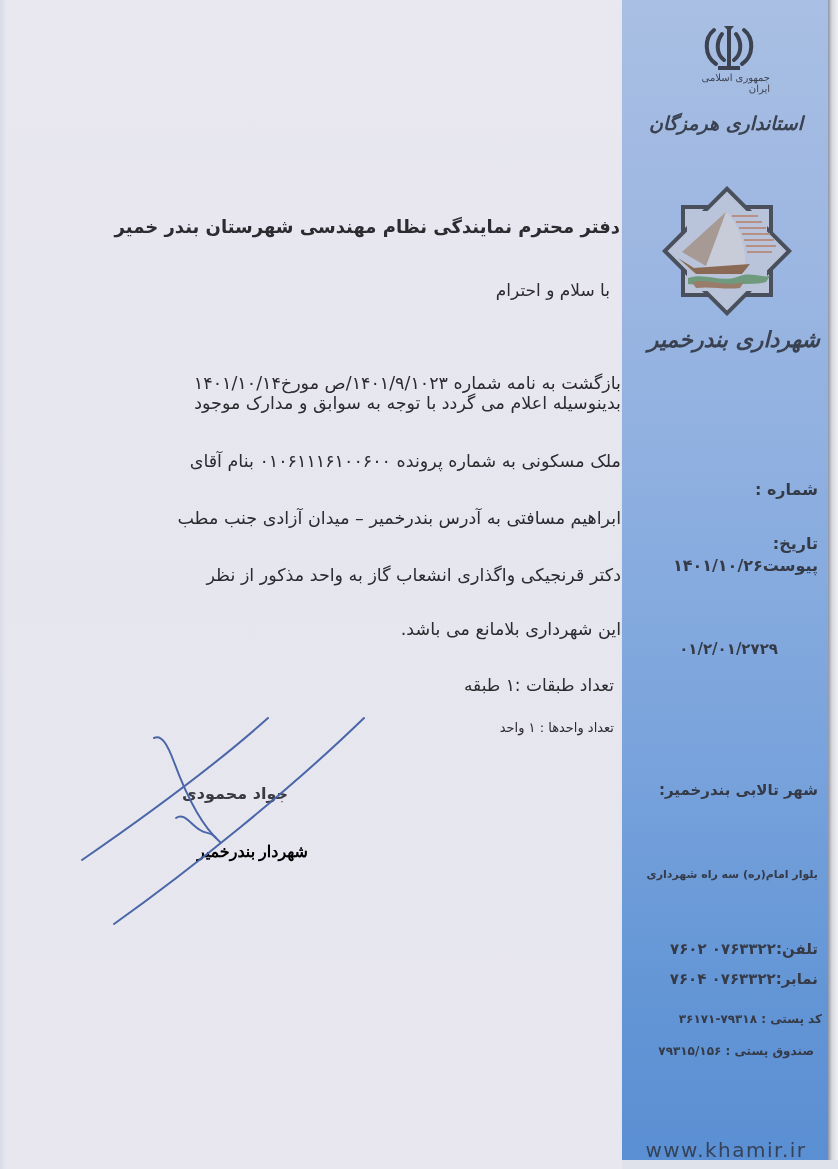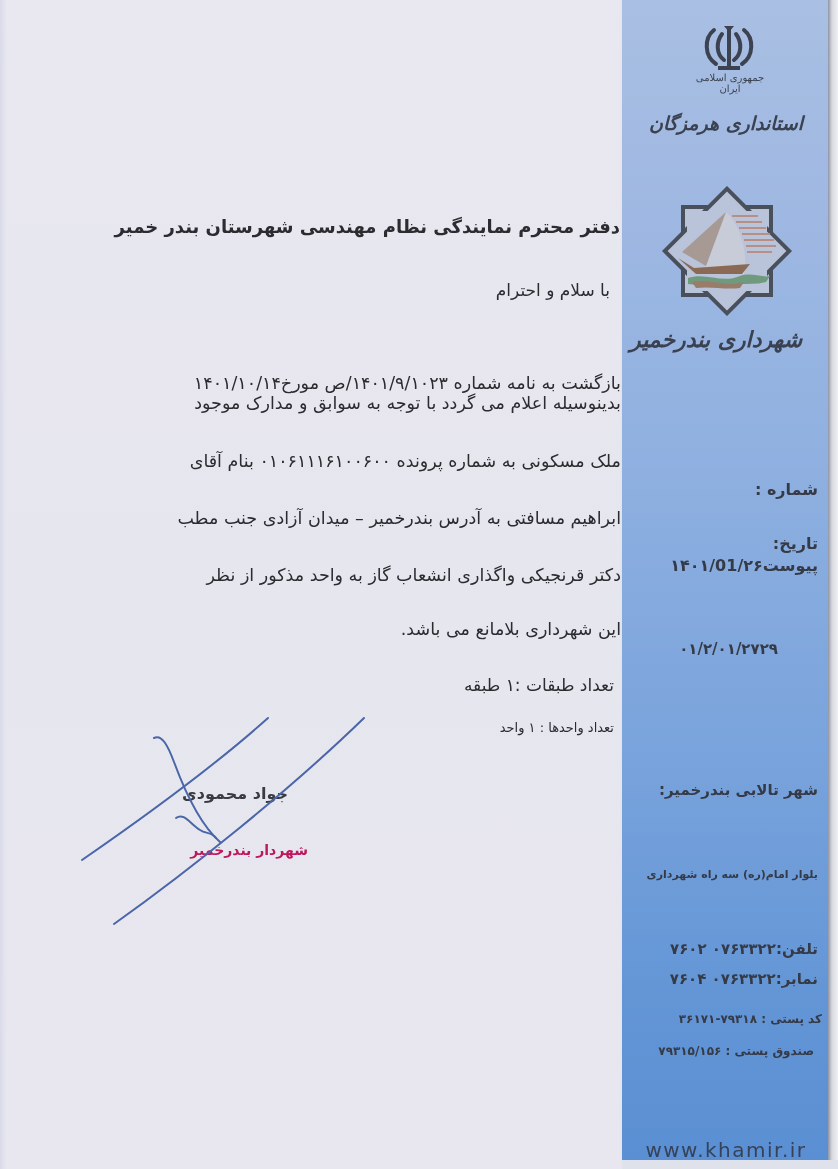--- a/index.html
+++ b/index.html
@@ -49,21 +49,21 @@
     }
     .emblem {
       position: absolute;
       left: 700px; top: 24px;
       width: 58px; height: 50px;
     }
     .emblem-caption {
       position: absolute;
       left: 690px; top: 72px;
       width: 80px;
-      text-align: center;
+      text-align: right;
       font-family: "DejaVu Serif", serif;
       font-size: 10px;
       color: #3d4350;
       direction: rtl;
     }
     .province {
       position: absolute;
       left: 636px; top: 112px;
       width: 180px;
       text-align: center;
@@ -76,21 +76,21 @@
     }
     .muni-logo {
       position: absolute;
       left: 662px; top: 186px;
       width: 130px; height: 130px;
     }
     .muni-name {
       position: absolute;
       left: 630px; top: 326px;
       width: 190px;
-      text-align: left;
+      text-align: right;
       font-family: "DejaVu Serif", serif;
       font-style: italic;
       font-weight: bold;
       font-size: 22px;
       color: #3a4150;
       direction: rtl;
     }
     .meta {
       position: absolute;
       right: 20px;
@@ -149,23 +149,24 @@
       font-size: 16px;
       font-weight: bold;
       color: #3a3b42;
     }
     .signer-title {
       position: absolute;
       left: 138px; top: 842px;
       width: 170px;
       text-align: right;
       direction: rtl;
-      font-size: 14px;
-      font-weight: bold;
-      color: #be185d;
+      font-size: 16px;
+      font-weight: bold;
+      color: #000000;
+      font-family: Liberation Serif, serif;
     }
     .signature {
       position: absolute;
       left: 70px; top: 700px;
       width: 320px; height: 240px;
       pointer-events: none;
     }
   </style>
 </head>
 <body>
@@ -210,21 +211,21 @@
     <line x1="85" y1="66" x2="110" y2="66"></line>
   </g>
   <path d="M16 72 L34 88 L80 88 L88 78 L32 82 Z" fill="#8a6a55"></path>
   <path d="M26 92 C44 86 60 98 78 90 C90 86 100 92 108 90 L104 96 C88 100 70 96 56 100 C44 102 34 98 26 98 Z" fill="#6f9a7e"></path>
   <path d="M30 96 C50 92 62 102 82 96 L78 102 C62 104 50 100 34 102 Z" fill="#9a7c6a"></path>
 </svg>
 <div class="muni-name">شهرداری بندرخمیر</div>
 
 <div class="meta meta-number">شماره :</div>
 <div class="meta meta-date">تاریخ:</div>
-<div class="meta meta-attach">پیوست۱۴۰۱/01/۲۶</div>
+<div class="meta meta-attach">پیوست۱۴۰۱/۱۰/۲۶</div>
 <div class="meta meta-ref">۰۱/۲/۰۱/۲۷۲۹</div>
 
 <div class="meta contact-city">شهر تالابی بندرخمیر:</div>
 <div class="meta contact-addr">بلوار امام(ره) سه راه شهرداری</div>
 <div class="meta contact-phone">تلفن:۰۷۶۳۳۲۲ ۷۶۰۲</div>
 <div class="meta contact-fax">نمابر:۰۷۶۳۳۲۲ ۷۶۰۴</div>
 <div class="meta contact-postal">کد پستی : ۷۹۳۱۸-۳۶۱۷۱</div>
 <div class="meta contact-pobox">صندوق پستی : ۷۹۳۱۵/۱۵۶</div>
 <div class="website">www.khamir.ir</div>
 

